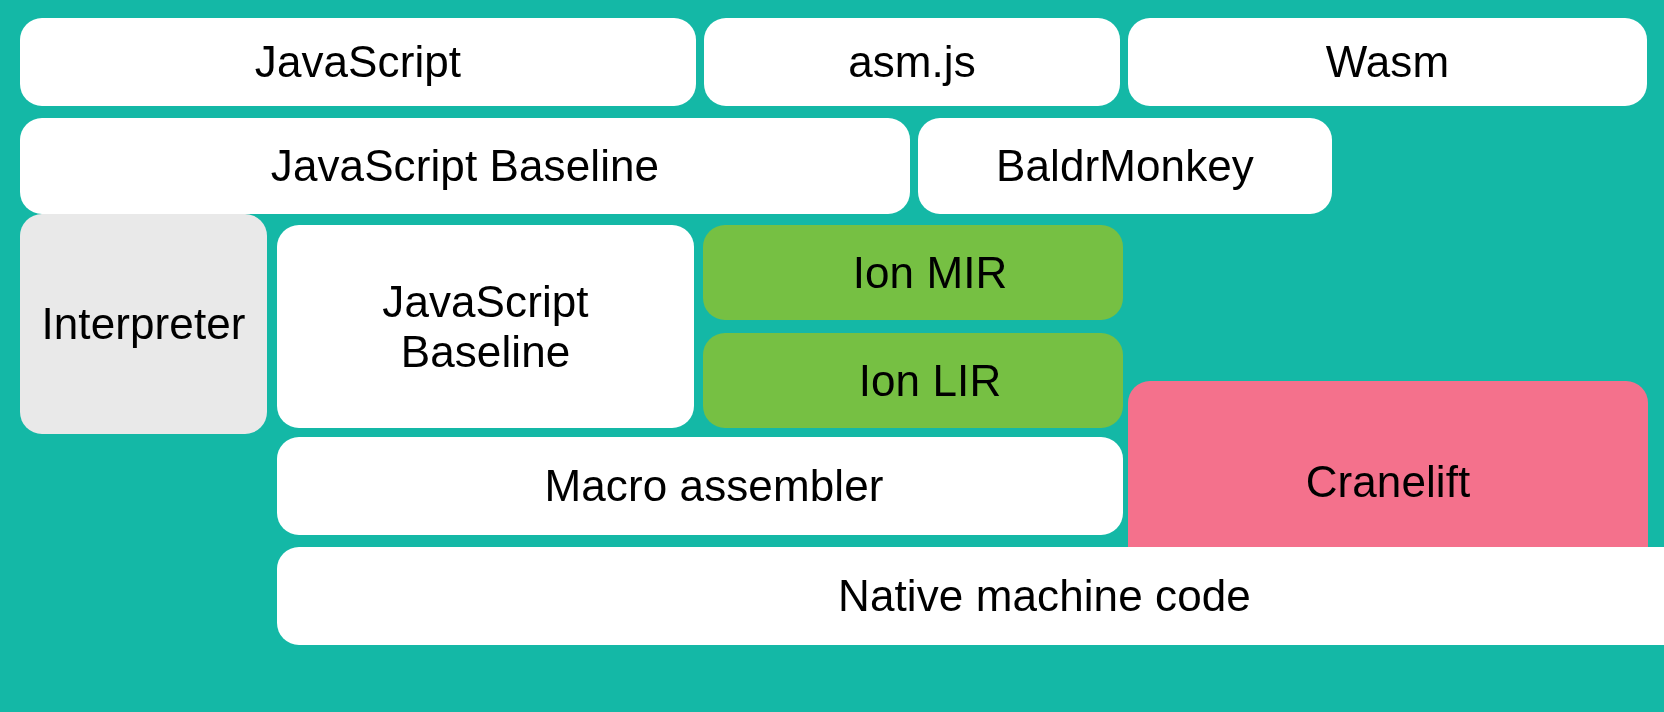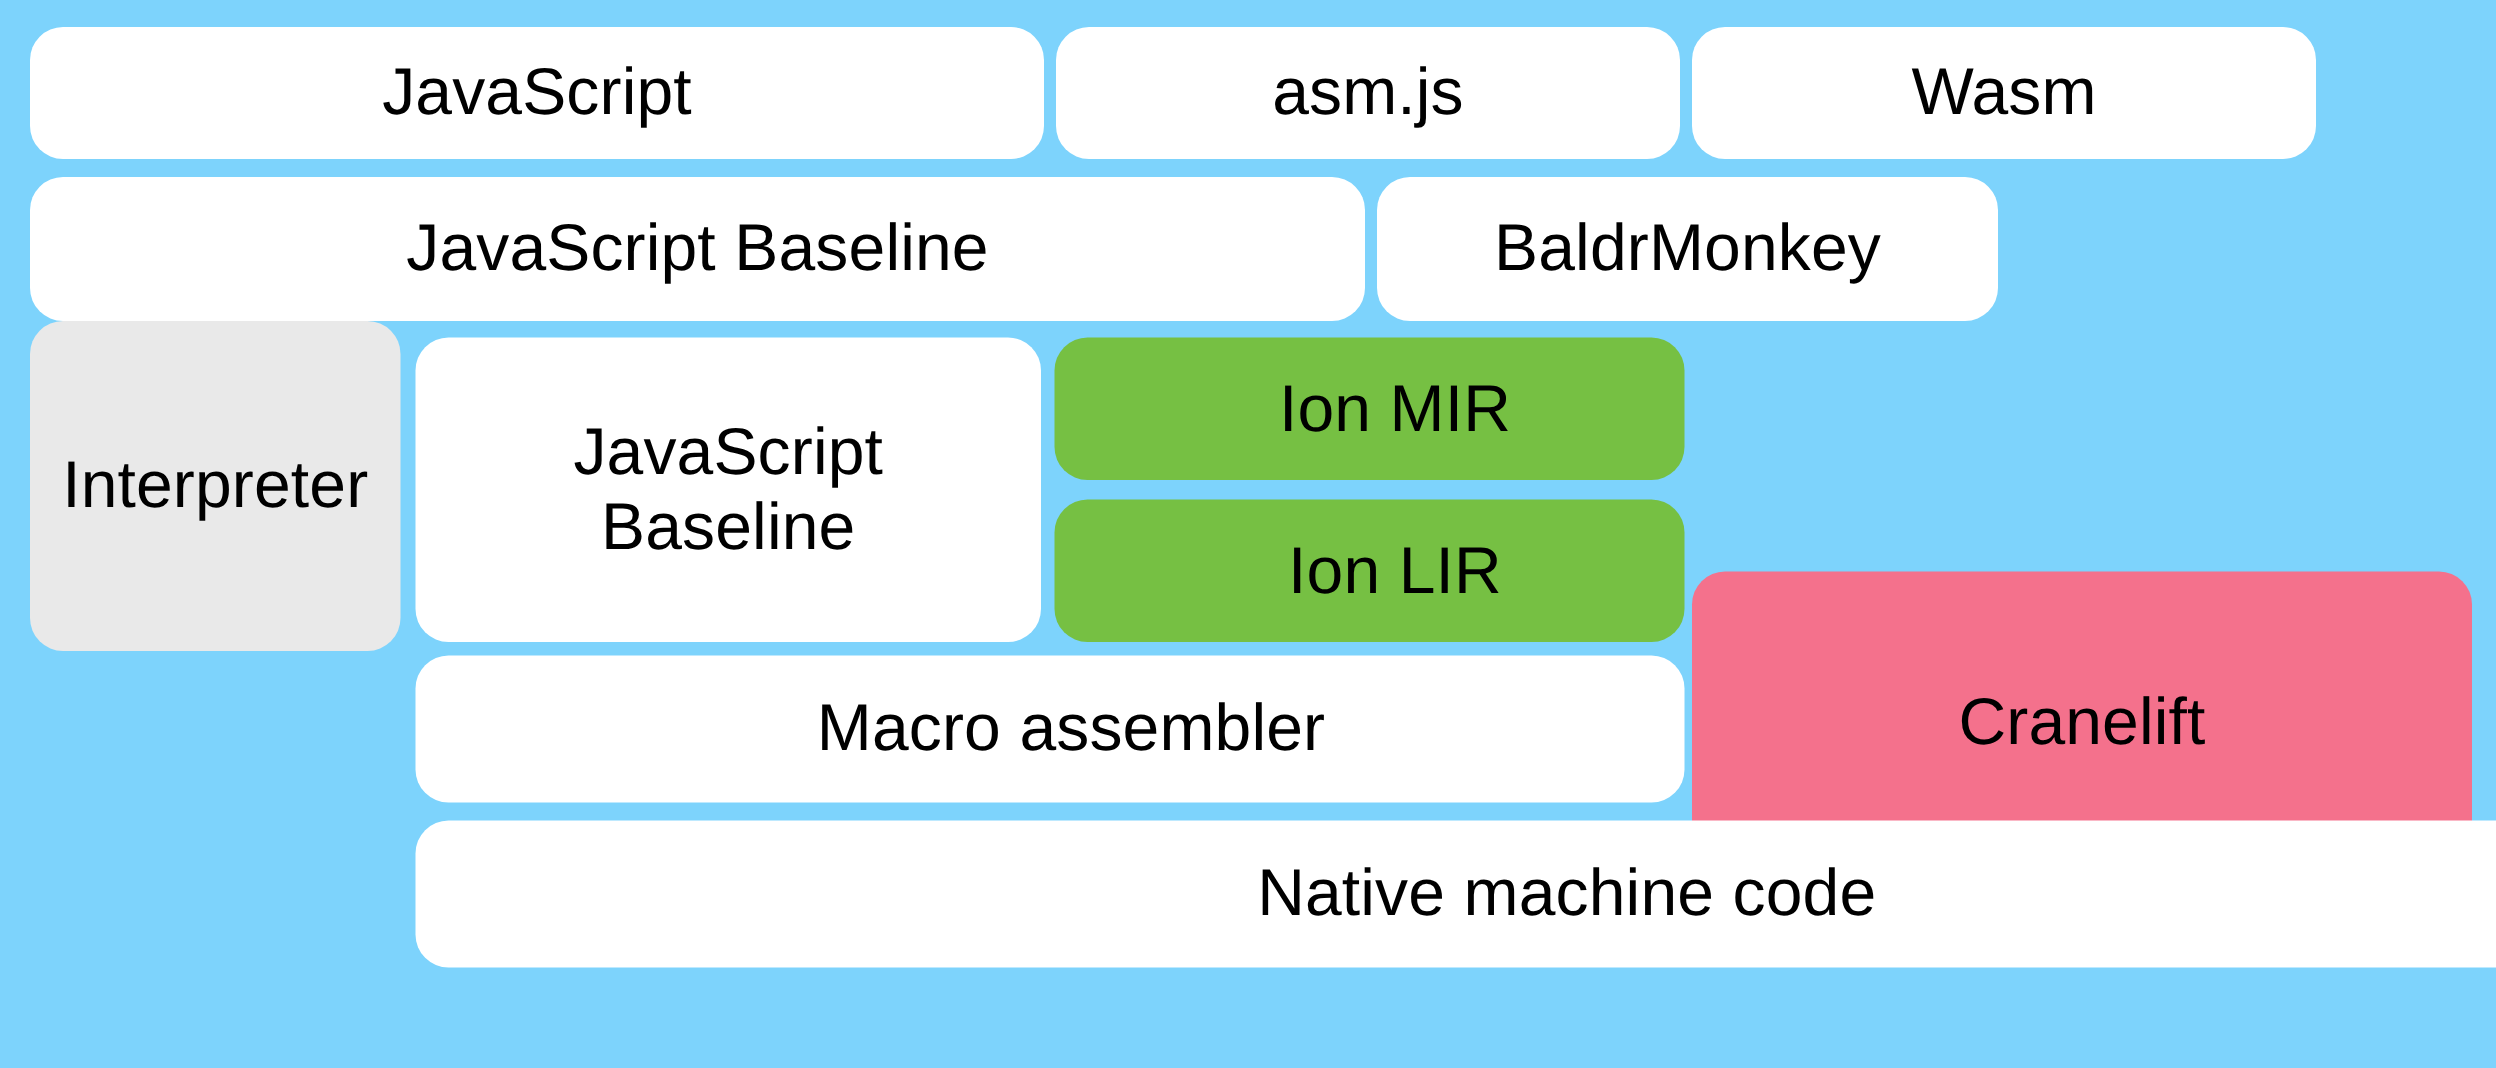--- a/index.html
+++ b/index.html
@@ -8,21 +8,21 @@
     padding: 0;
     background: #000000;
   }
   body {
     font-family: "Liberation Sans", sans-serif;
   }
   #diagram {
     position: relative;
     width: 1664px;
     height: 712px;
-    background: #7dd3fc;
+    background: #14b8a6;
     overflow: hidden;
   }
   .node {
     position: absolute;
     box-sizing: border-box;
     border-radius: 22px;
     display: flex;
     align-items: center;
     justify-content: center;
     text-align: center;
@@ -49,21 +49,21 @@
 <div id="diagram">
 
   <div class="node fill-white" style="left:20px; top:18px; width:676px; height:88px;">
     <span class="label">JavaScript</span>
   </div>
 
   <div class="node fill-white" style="left:704px; top:18px; width:416px; height:88px;text-align:center;">
     <span class="label">asm.js</span>
   </div>
 
-  <div class="node fill-white" style="left:1128px; top:18px; width:416px; height:88px;">
+  <div class="node fill-white" style="left:1128px; top:18px; width:519px; height:88px;">
     <span class="label">Wasm</span>
   </div>
 
   <div class="node fill-white" style="left:20px; top:118px; width:890px; height:96px;">
     <span class="label">JavaScript Baseline</span>
   </div>
 
   <div class="node fill-white" style="left:918px; top:118px; width:414px; height:96px;">
     <span class="label">BaldrMonkey</span>
   </div>

